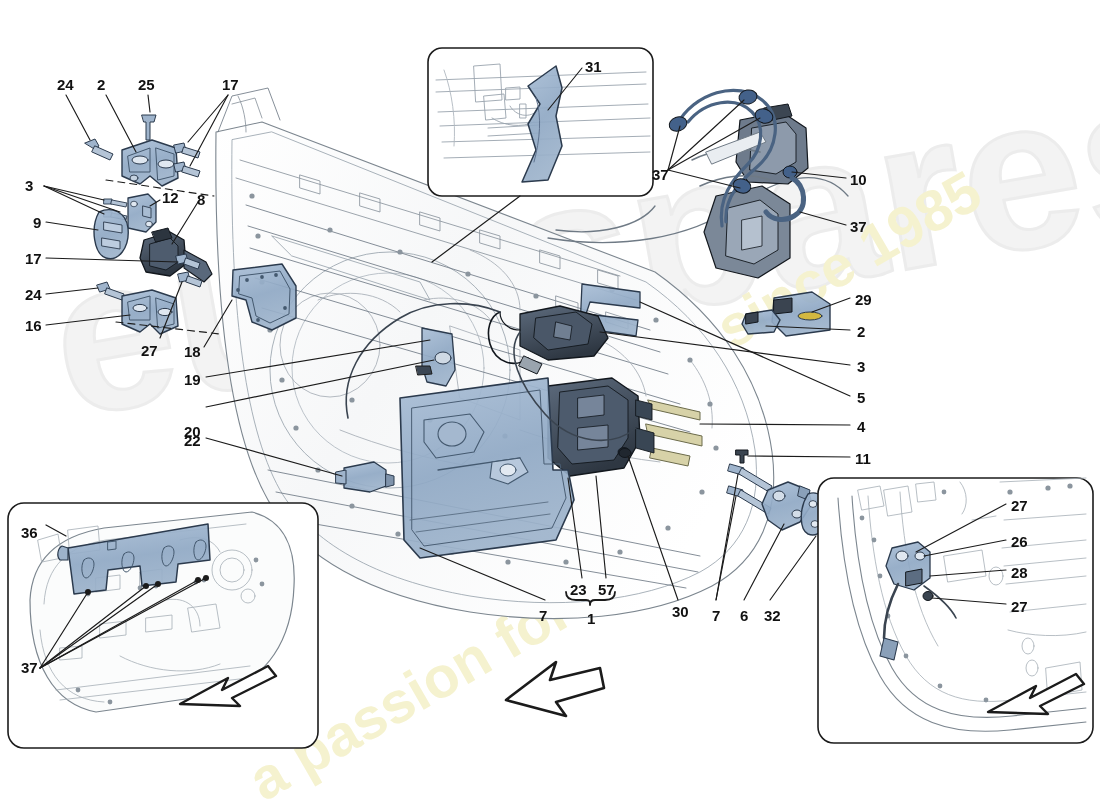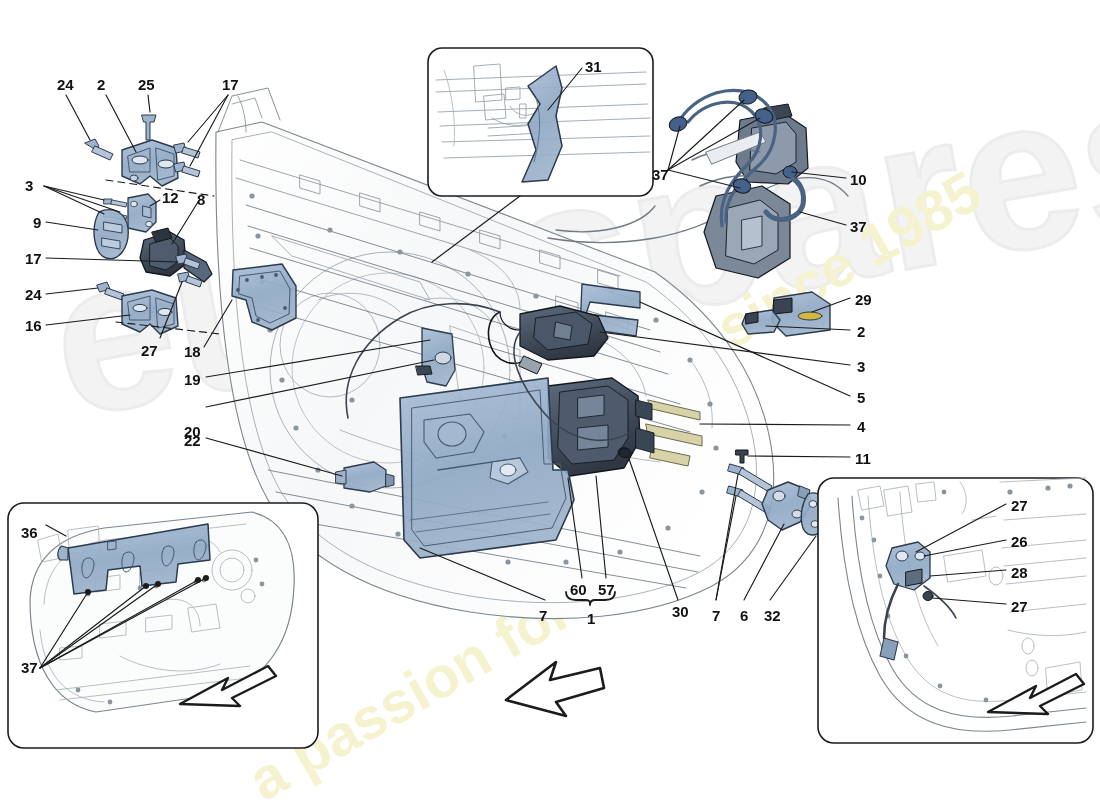--- a/index.html
+++ b/index.html
@@ -580,21 +580,21 @@
   <div class="lbl" style="left:652px;top:167px">37</div>
   <div class="lbl" style="left:850px;top:172px">10</div>
   <div class="lbl" style="left:850px;top:219px">37</div>
   <div class="lbl" style="left:855px;top:292px">29</div>
   <div class="lbl" style="left:857px;top:324px">2</div>
   <div class="lbl" style="left:857px;top:359px">3</div>
   <div class="lbl" style="left:857px;top:390px">5</div>
   <div class="lbl" style="left:857px;top:419px">4</div>
   <div class="lbl" style="left:855px;top:451px">11</div>
   <div class="lbl" style="left:539px;top:608px">7</div>
-  <div class="lbl" style="left:570px;top:582px">60</div>
+  <div class="lbl" style="left:570px;top:582px">23</div>
   <div class="lbl" style="left:598px;top:582px">57</div>
   <div class="lbl" style="left:587px;top:611px">1</div>
   <div class="lbl" style="left:672px;top:604px">30</div>
   <div class="lbl" style="left:712px;top:608px">7</div>
   <div class="lbl" style="left:740px;top:608px">6</div>
   <div class="lbl" style="left:764px;top:608px">32</div>
   <div class="lbl" style="left:21px;top:525px">36</div>
   <div class="lbl" style="left:21px;top:660px">37</div>
   <div class="lbl" style="left:1011px;top:498px">27</div>
   <div class="lbl" style="left:1011px;top:534px">26</div>

